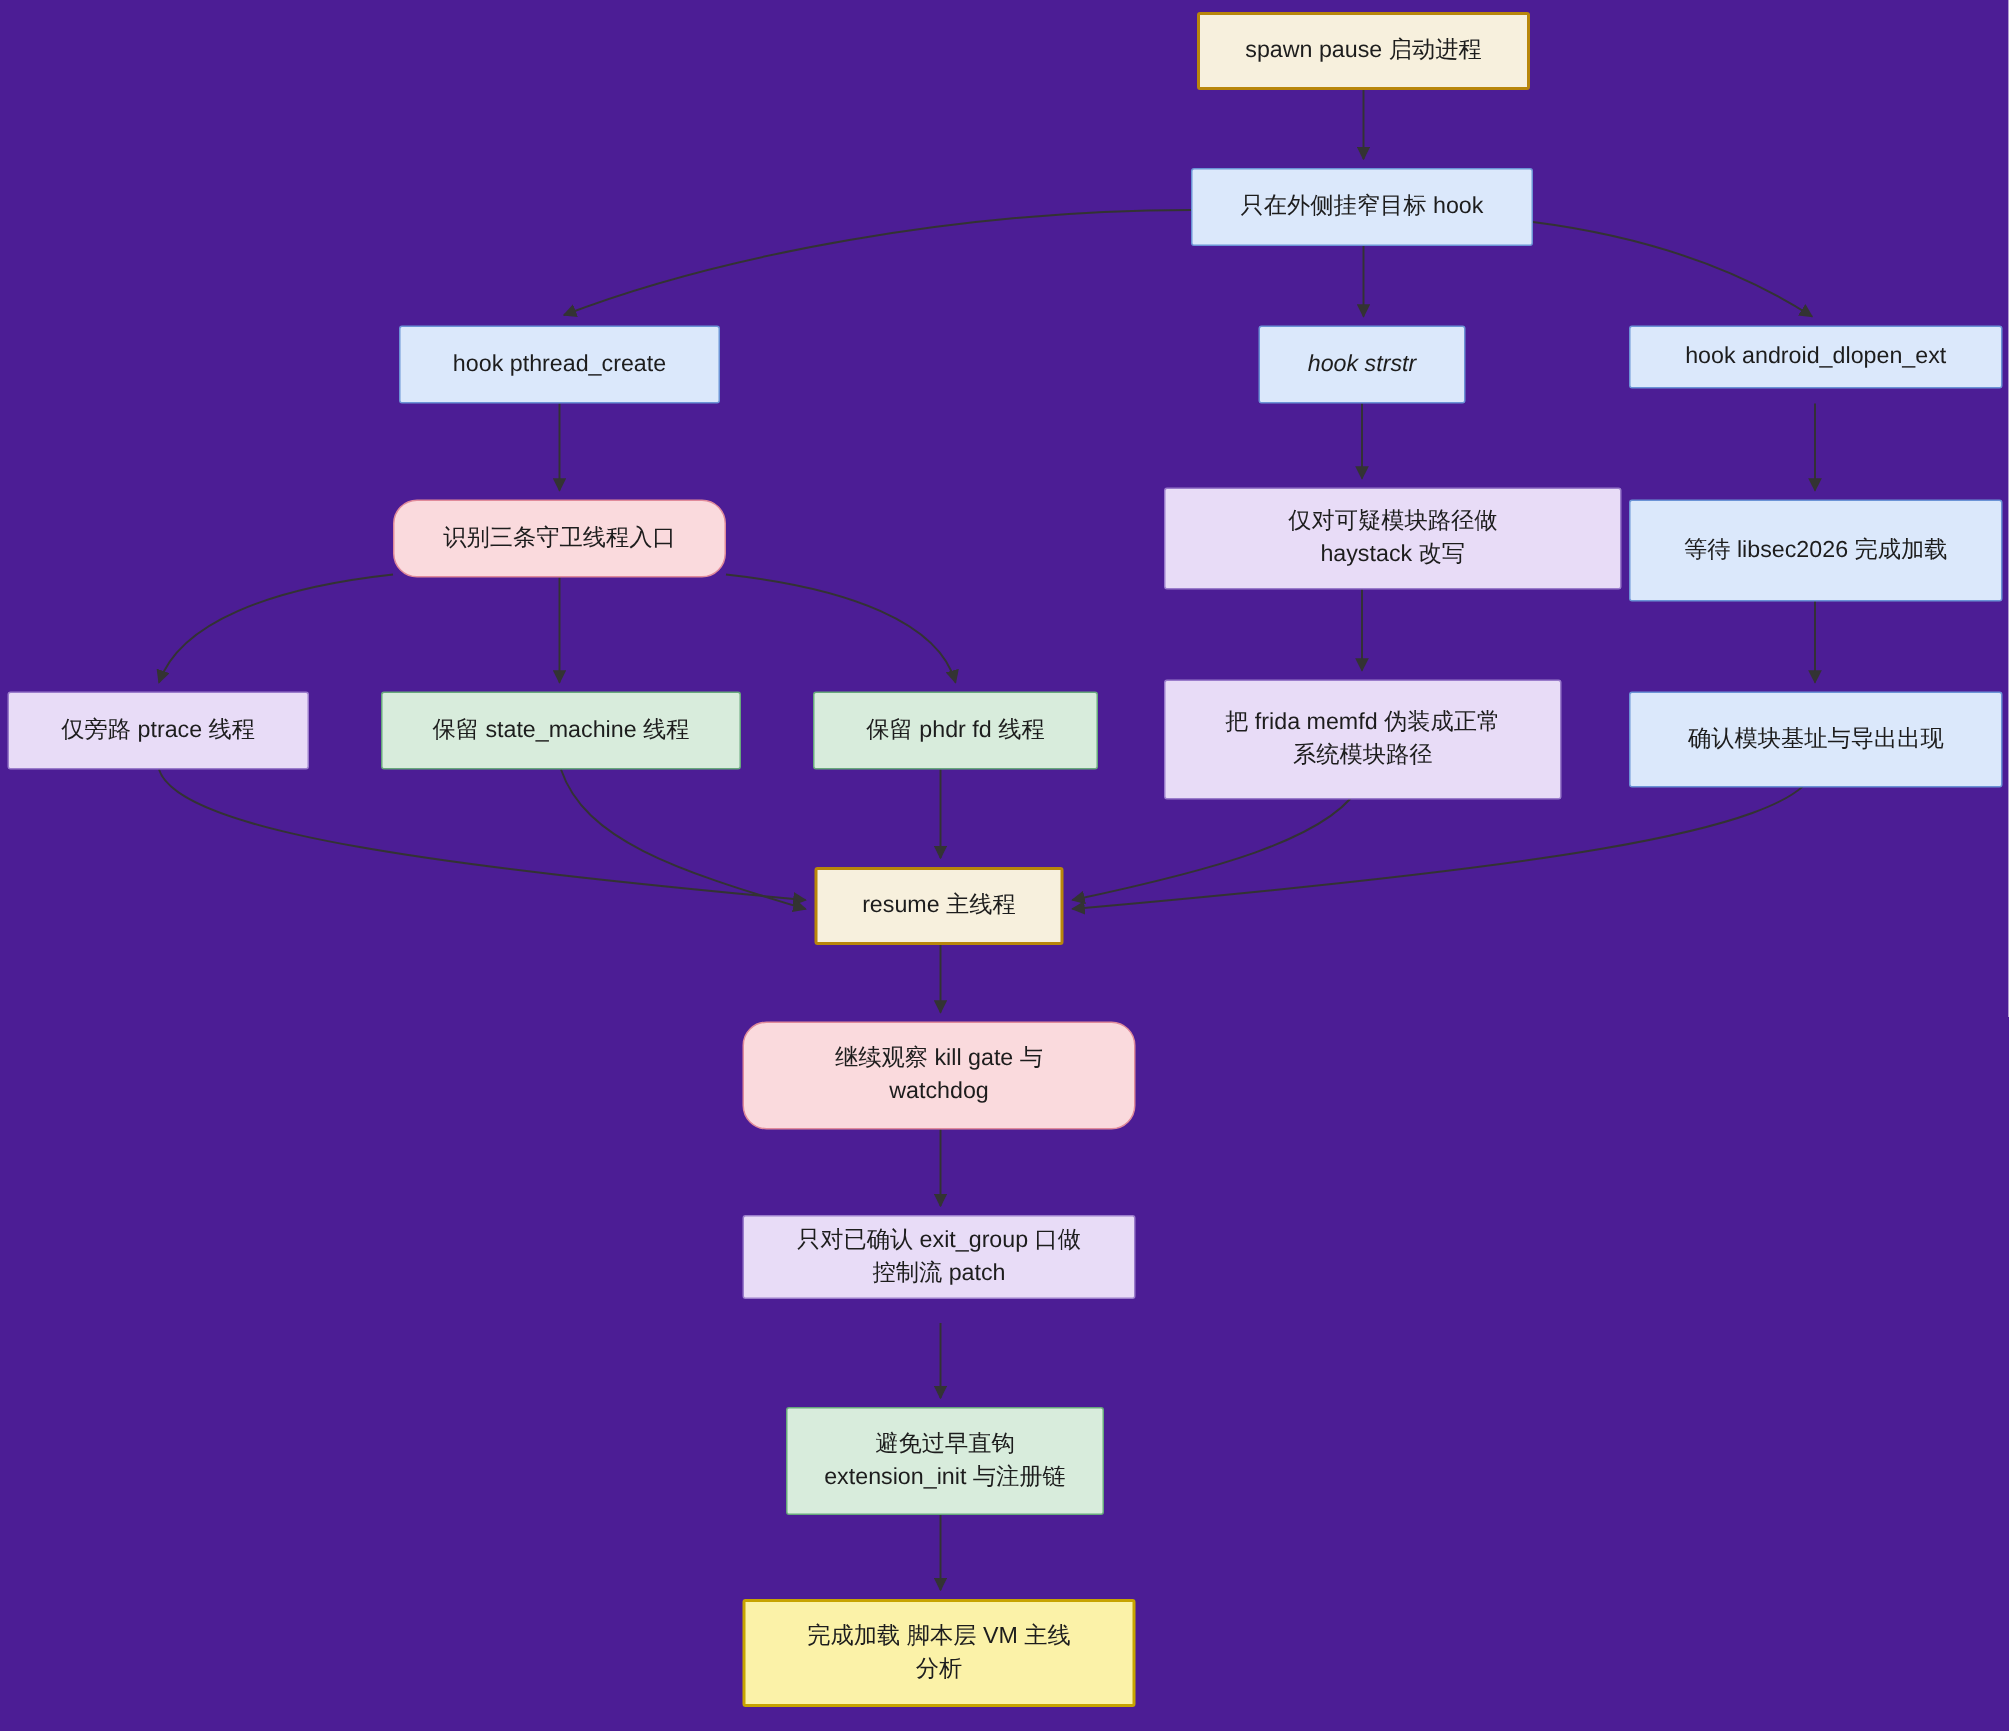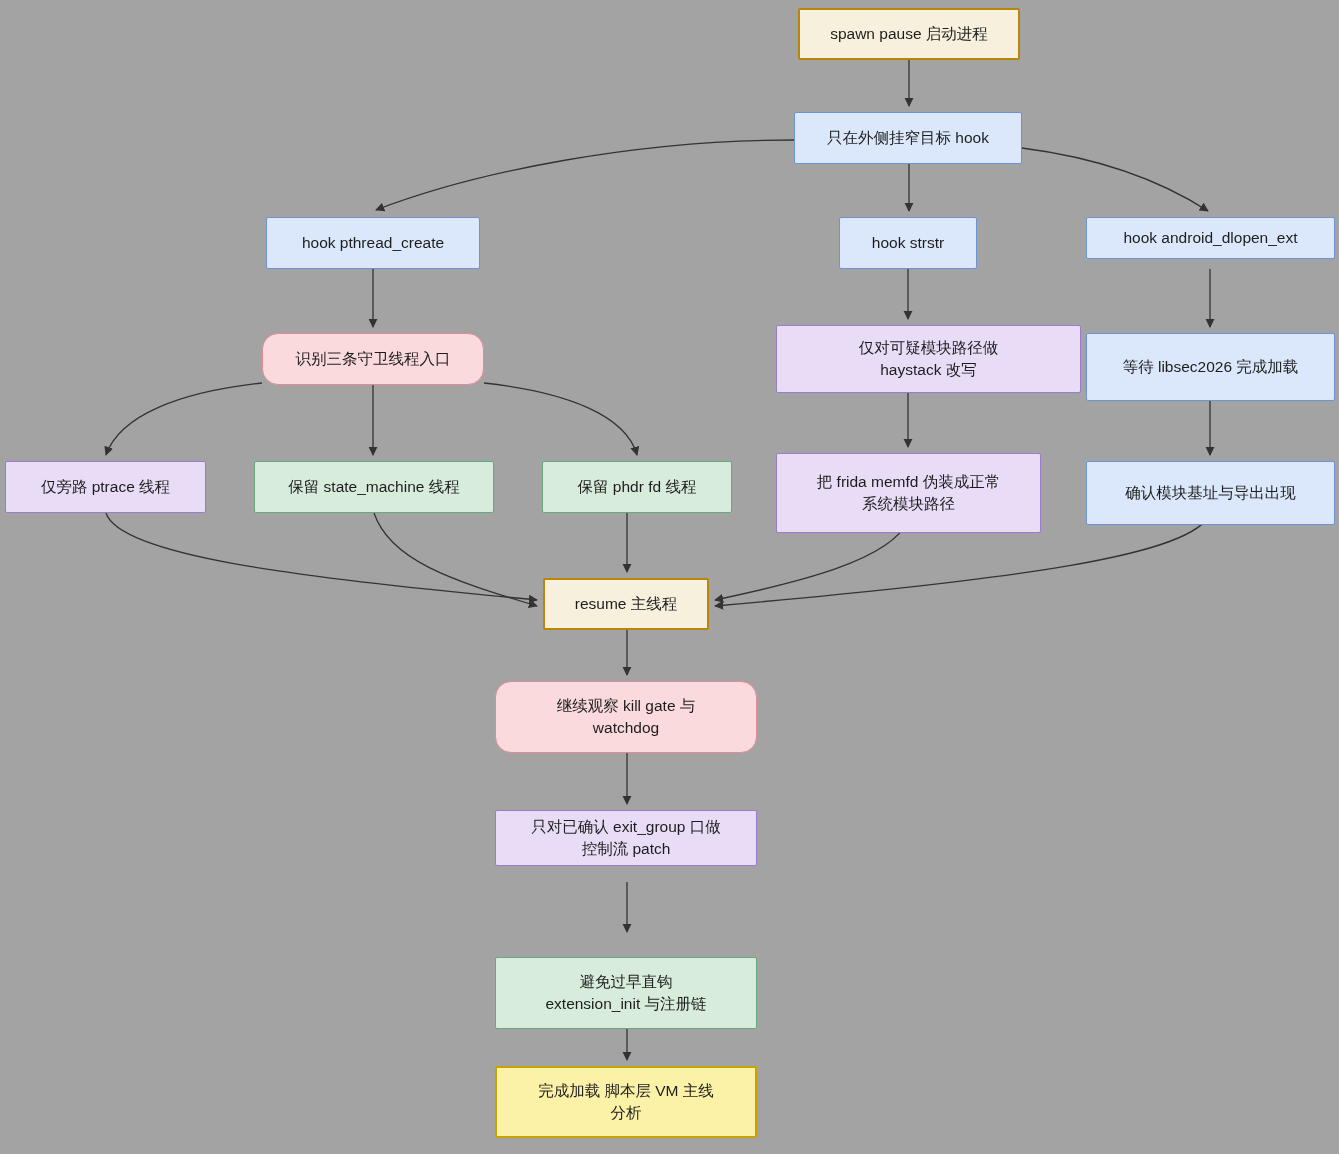--- a/index.html
+++ b/index.html
@@ -1,17 +1,17 @@
 <!DOCTYPE html>
 <html><head>
 <meta charset="utf-8">
 <style>
   html,body{margin:0;padding:0;background:#ffffff;}
   body{font-family:"Liberation Sans","DejaVu Sans",sans-serif;}
-  #canvas{position:relative;width:1339px;height:1154px;background:#a3a3a3;overflow:hidden;}
+  #canvas{position:relative;width:1339px;height:1154px;background:#4c1d95;overflow:hidden;}
   svg#edges{position:absolute;left:0;top:0;width:1339px;height:1154px;pointer-events:none;}
   .node{position:absolute;box-sizing:border-box;border-width:1.6px;border-style:solid;
         display:flex;align-items:center;justify-content:center;text-align:center;
         font-size:15.5px;line-height:1.45;color:#1d1d1d;border-radius:2px;white-space:pre-line;
         padding:4px 8px;}
   .n-blue{background:#dbe8fb;border-color:#6b93d6;}
   .n-pink{background:#fadadd;border-color:#e08a9a;border-radius:16px;}
   .n-green{background:#d8ecdc;border-color:#67a87c;}
   .n-purple{background:#e8dcf7;border-color:#9a7ccb;}
   .n-cream{background:#f7f0dd;border-color:#b8860b;border-width:2px;}
@@ -48,35 +48,35 @@
         <path d="M 627 630 L 627 675" fill="none" stroke="#333333" stroke-width="1.3" marker-end="url(#arrow)"></path>
         <path d="M 627 753 L 627 804" fill="none" stroke="#333333" stroke-width="1.3" marker-end="url(#arrow)"></path>
         <path d="M 627 882 L 627 932" fill="none" stroke="#333333" stroke-width="1.3" marker-end="url(#arrow)"></path>
         <path d="M 627 1010 L 627 1060" fill="none" stroke="#333333" stroke-width="1.3" marker-end="url(#arrow)"></path>
       </g>
   </svg>
   <div id="node-layer">
       <div class="node n-cream" style="left: 798px; top: 8px; width: 222px; height: 52px;">spawn pause 启动进程</div>
       <div class="node n-blue" style="left: 794px; top: 112px; width: 228px; height: 52px;">只在外侧挂窄目标 hook</div>
       <div class="node n-blue" style="left: 266px; top: 217px; width: 214px; height: 52px;">hook pthread_create</div>
-      <div class="node n-blue" style="left: 839px; top: 217px; width: 138px; height: 52px;">hook strstr</div>
+      <div class="node n-blue" style="left: 839px; top: 217px; width: 138px; height: 52px; font-style: italic;">hook strstr</div>
       <div class="node n-blue" style="left: 1086px; top: 217px; width: 249px; height: 42px;">hook android_dlopen_ext</div>
       <div class="node n-pink" style="left: 262px; top: 333px; width: 222px; height: 52px;">识别三条守卫线程入口</div>
       <div class="node n-purple" style="left: 776px; top: 325px; width: 305px; height: 68px;">仅对可疑模块路径做
 haystack 改写</div>
       <div class="node n-blue" style="left: 1086px; top: 333px; width: 249px; height: 68px;">等待 libsec2026 完成加载</div>
       <div class="node n-purple" style="left: 5px; top: 461px; width: 201px; height: 52px;">仅旁路 ptrace 线程</div>
       <div class="node n-green" style="left: 254px; top: 461px; width: 240px; height: 52px;">保留 state_machine 线程</div>
       <div class="node n-green" style="left: 542px; top: 461px; width: 190px; height: 52px;">保留 phdr fd 线程</div>
       <div class="node n-purple" style="left: 776px; top: 453px; width: 265px; height: 80px;">把 frida memfd 伪装成正常
 系统模块路径</div>
       <div class="node n-blue" style="left: 1086px; top: 461px; width: 249px; height: 64px;">确认模块基址与导出出现</div>
       <div class="node n-cream" style="left: 543px; top: 578px; width: 166px; height: 52px;">resume 主线程</div>
       <div class="node n-pink" style="left: 495px; top: 681px; width: 262px; height: 72px;">继续观察 kill gate 与
 watchdog</div>
       <div class="node n-purple" style="left: 495px; top: 810px; width: 262px; height: 56px;">只对已确认 exit_group 口做
 控制流 patch</div>
-      <div class="node n-green" style="left: 495px; top: 938px; width: 262px; height: 72px; margin-top: 19px;">避免过早直钩
+      <div class="node n-green" style="left: 524px; top: 938px; width: 212px; height: 72px;">避免过早直钩
 extension_init 与注册链</div>
       <div class="node n-yellow" style="left: 495px; top: 1066px; width: 262px; height: 72px;">完成加载 脚本层 VM 主线
 分析</div>
     </div>
 </div>
 
 </body></html>

